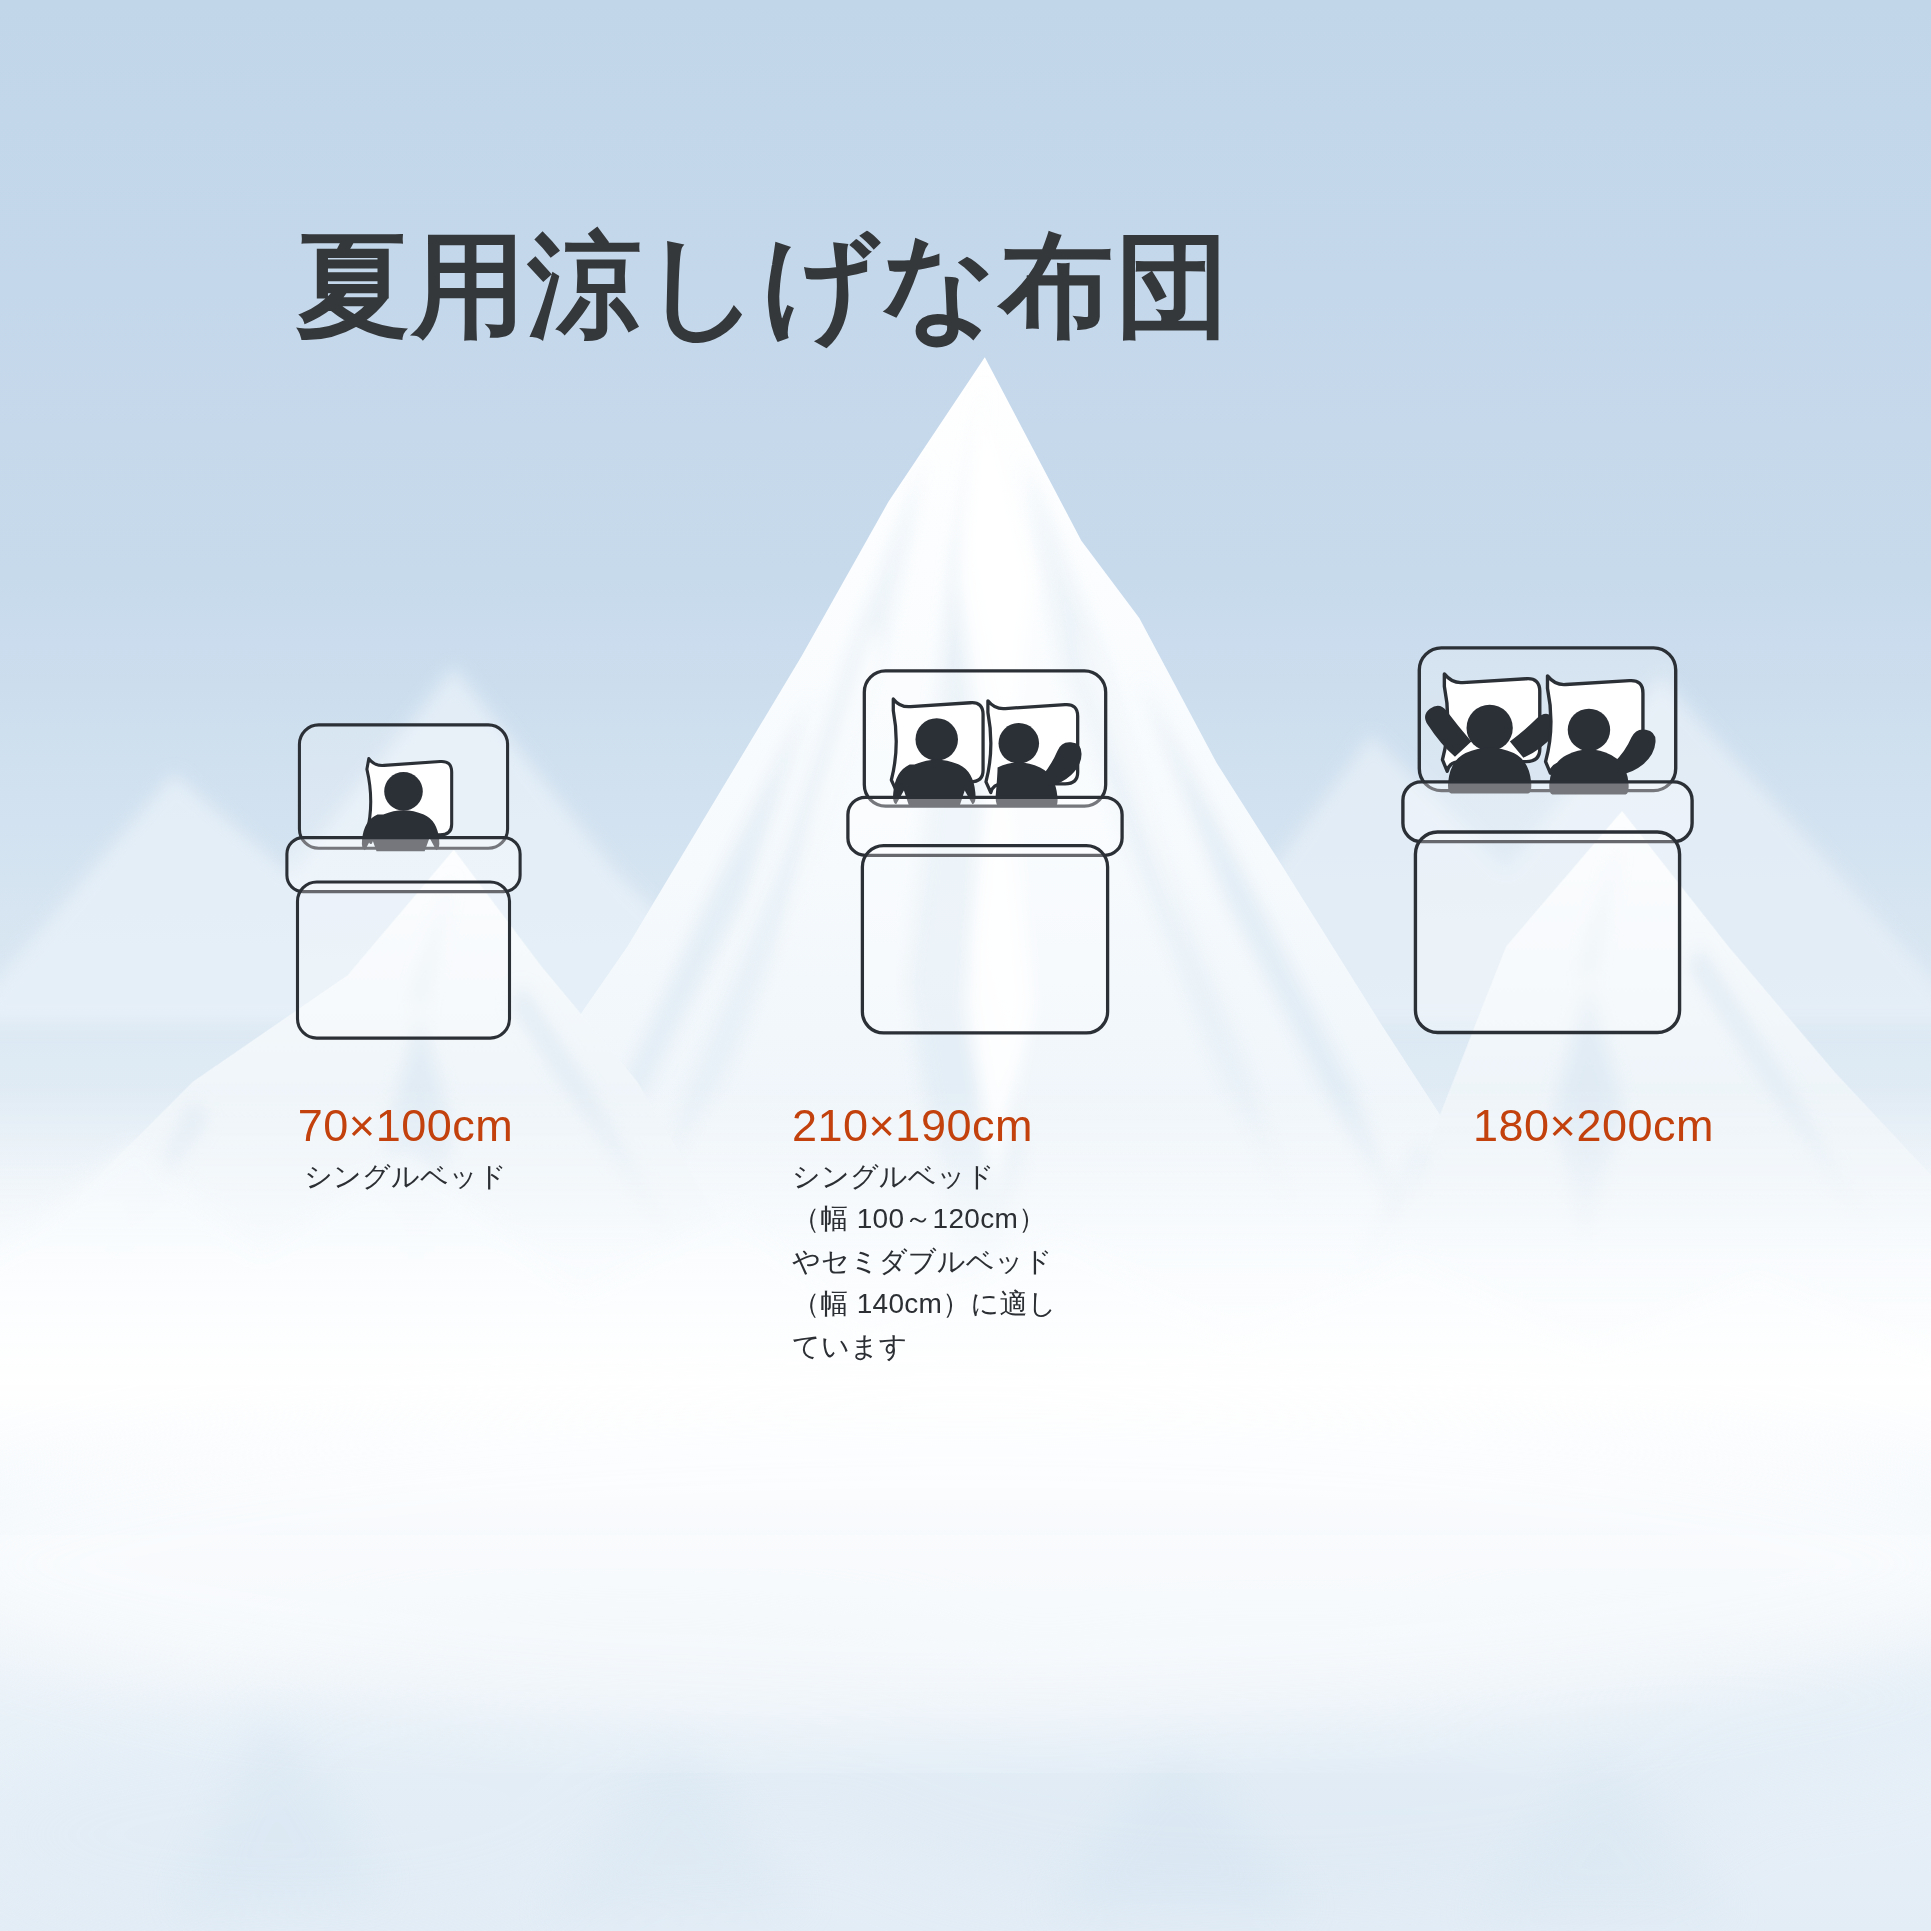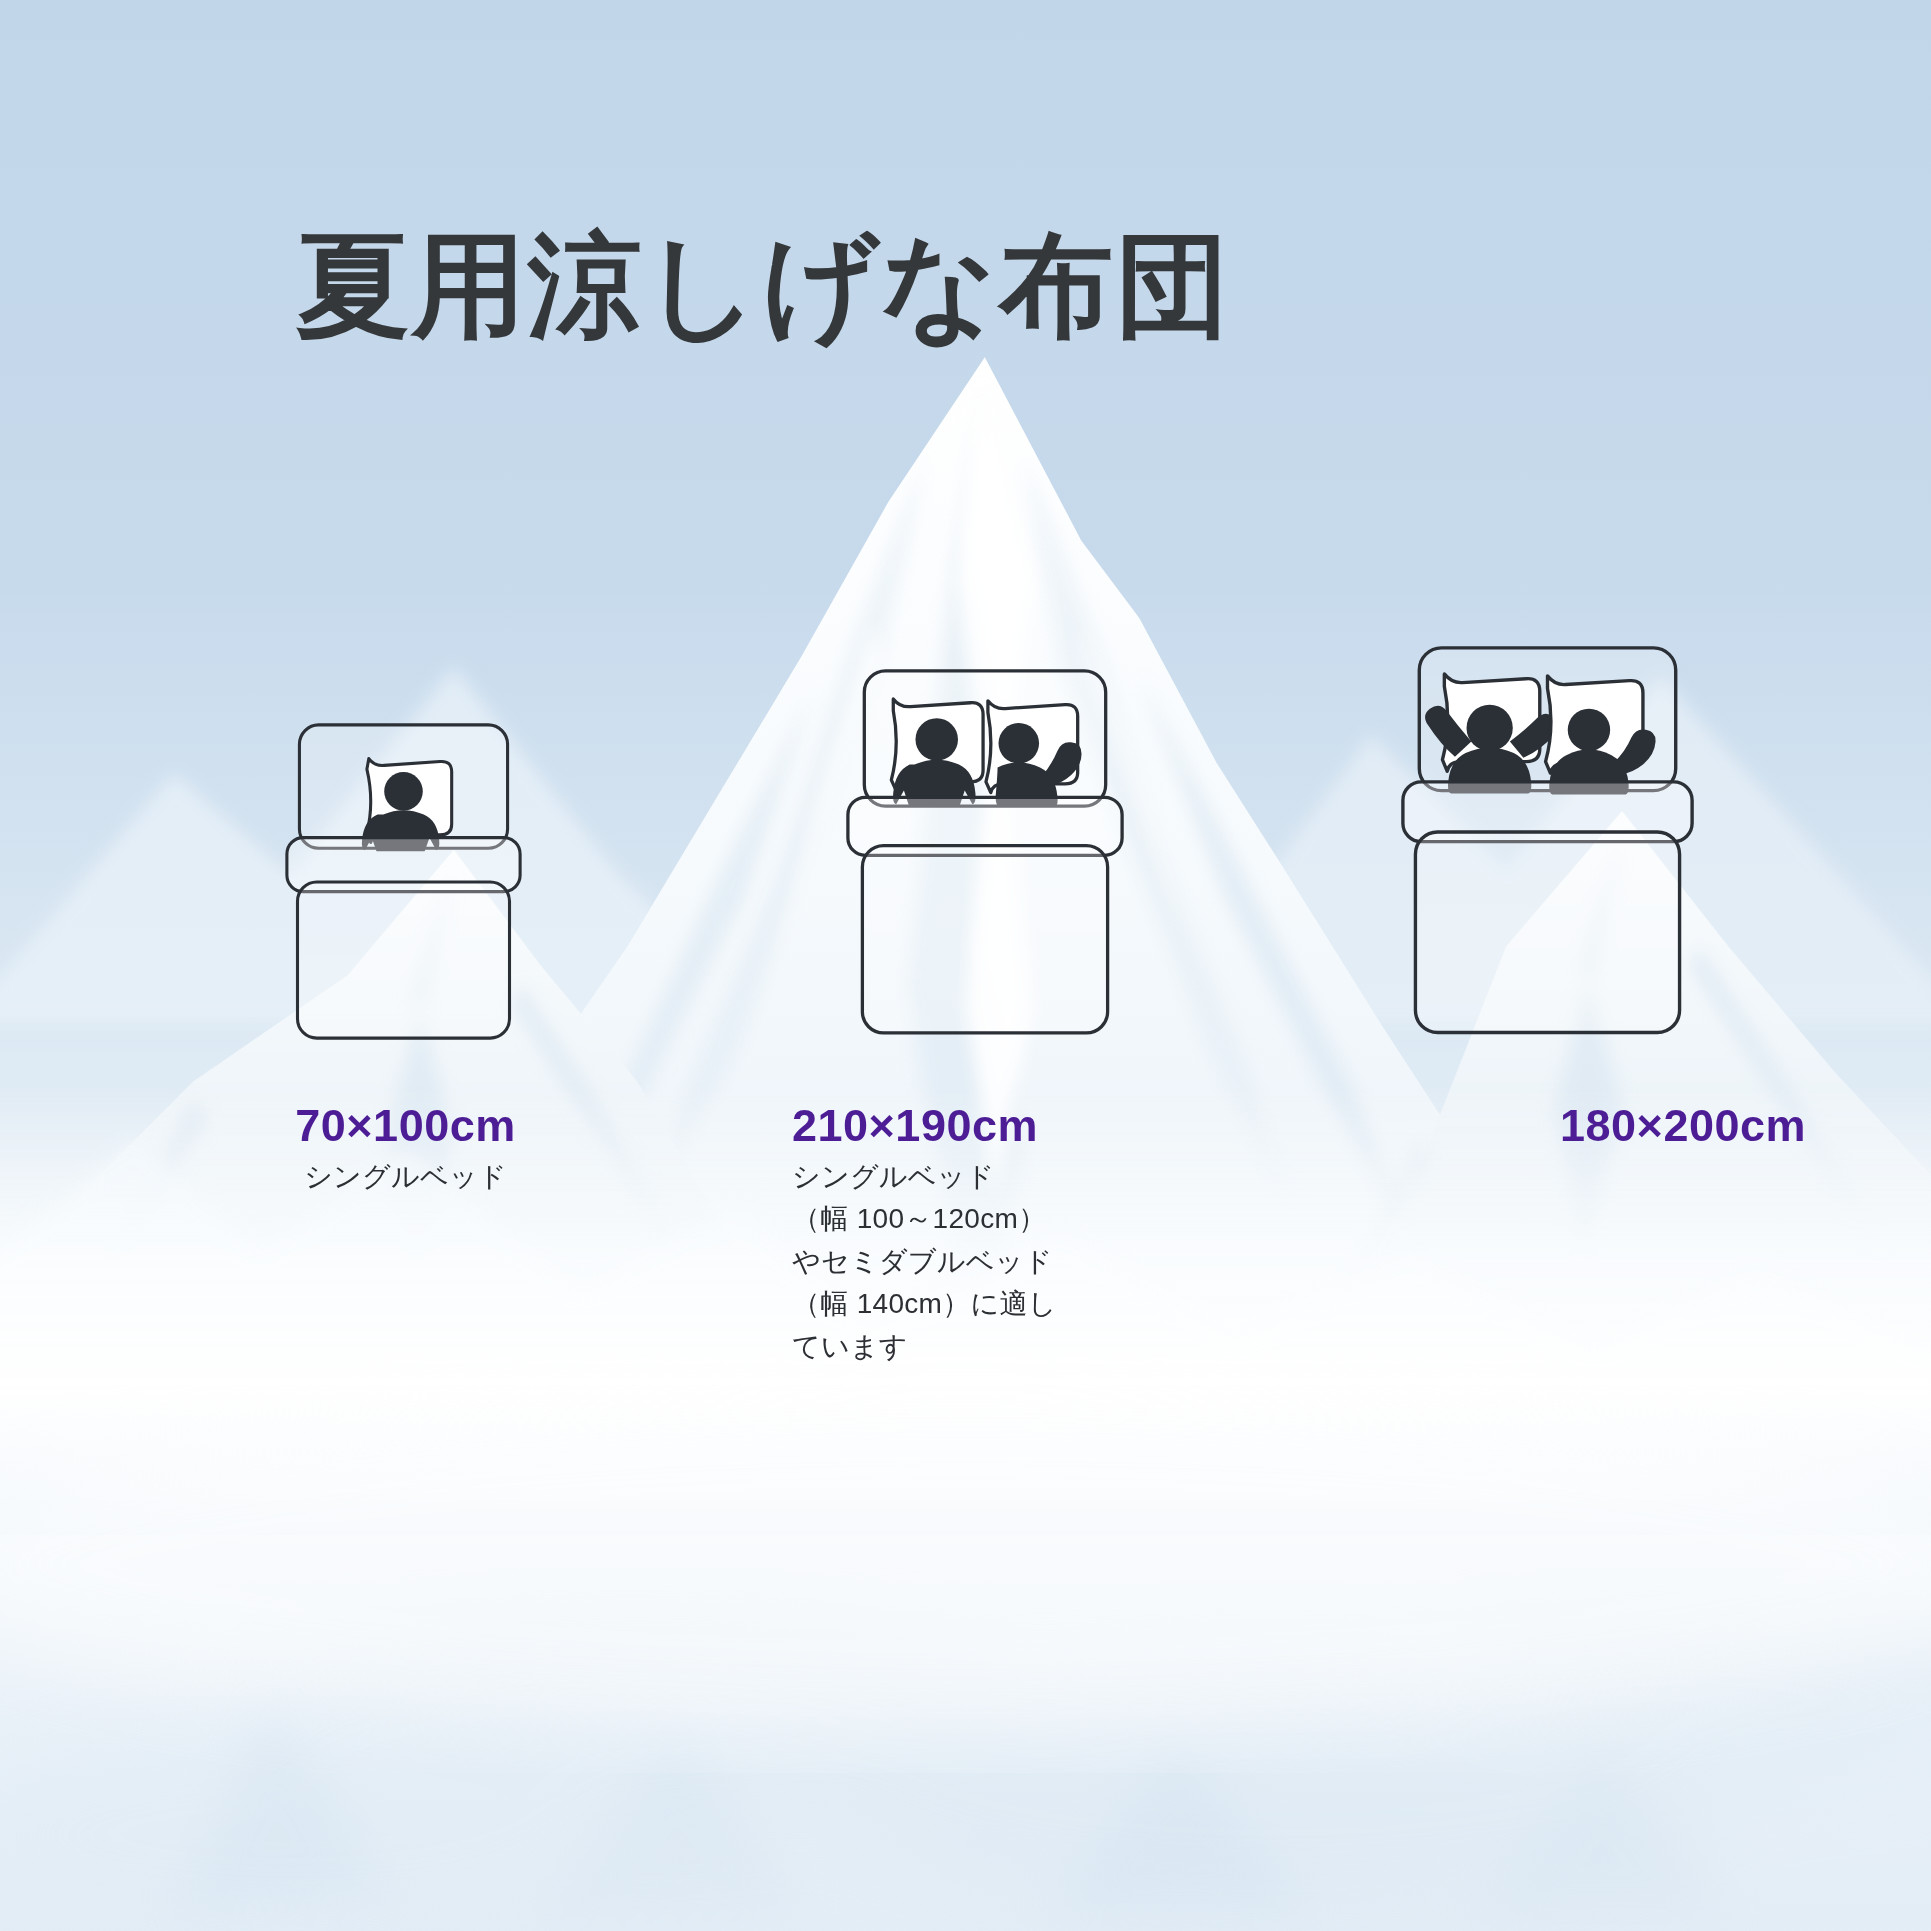--- a/index.html
+++ b/index.html
@@ -32,21 +32,21 @@
 
   .card{ position:absolute; }
 
   
   .bed{ position:relative; }
   .bed svg{ display:block; width:100%; height:100%; overflow:visible; }
 
   
   .cap{ position:absolute; }
   .cap .size{
-    font-size:45px; font-weight:700; color:#4c1d95;
+    font-size:45px; font-weight:400; color:#c2410c;
     white-space:nowrap; line-height:1.1;
     letter-spacing:0.5px;
   }
   .cap .desc{
     margin-top:5px;
     font-size:28px; color:#2c2f33;
     line-height:1.52;
     white-space:pre-line;
     letter-spacing:0.3px;
   }
@@ -57,21 +57,21 @@
   #cap-1 .desc{ text-align:center; }
 
   
   #card-2{ left:845px;  top:-7.7px;  width:280px; height:369px; }
   #cap-2 { left:792px;  top:425px; width:406px; text-align:left;  }
   #cap-2 .size{ text-align:left; }
 
   
   #card-3{ left:1400px; top:-31px; width:295px; height:392px; }
   #cap-3 { left:1381px; top:425px; width:425px; text-align:left; }
-  #cap-3 .size{ text-align:right; }
+  #cap-3 .size{ text-align:center; }
 </style>
 </head>
 <body>
 
 <div id="scene">
   <svg viewBox="0 0 2000 2000" preserveAspectRatio="none" aria-hidden="true">
     <defs>
       <linearGradient id="sky" x1="0" y1="0" x2="0" y2="1">
         <stop offset="0" stop-color="#c2d6ea"></stop>
         <stop offset="0.30" stop-color="#c7daec"></stop>

